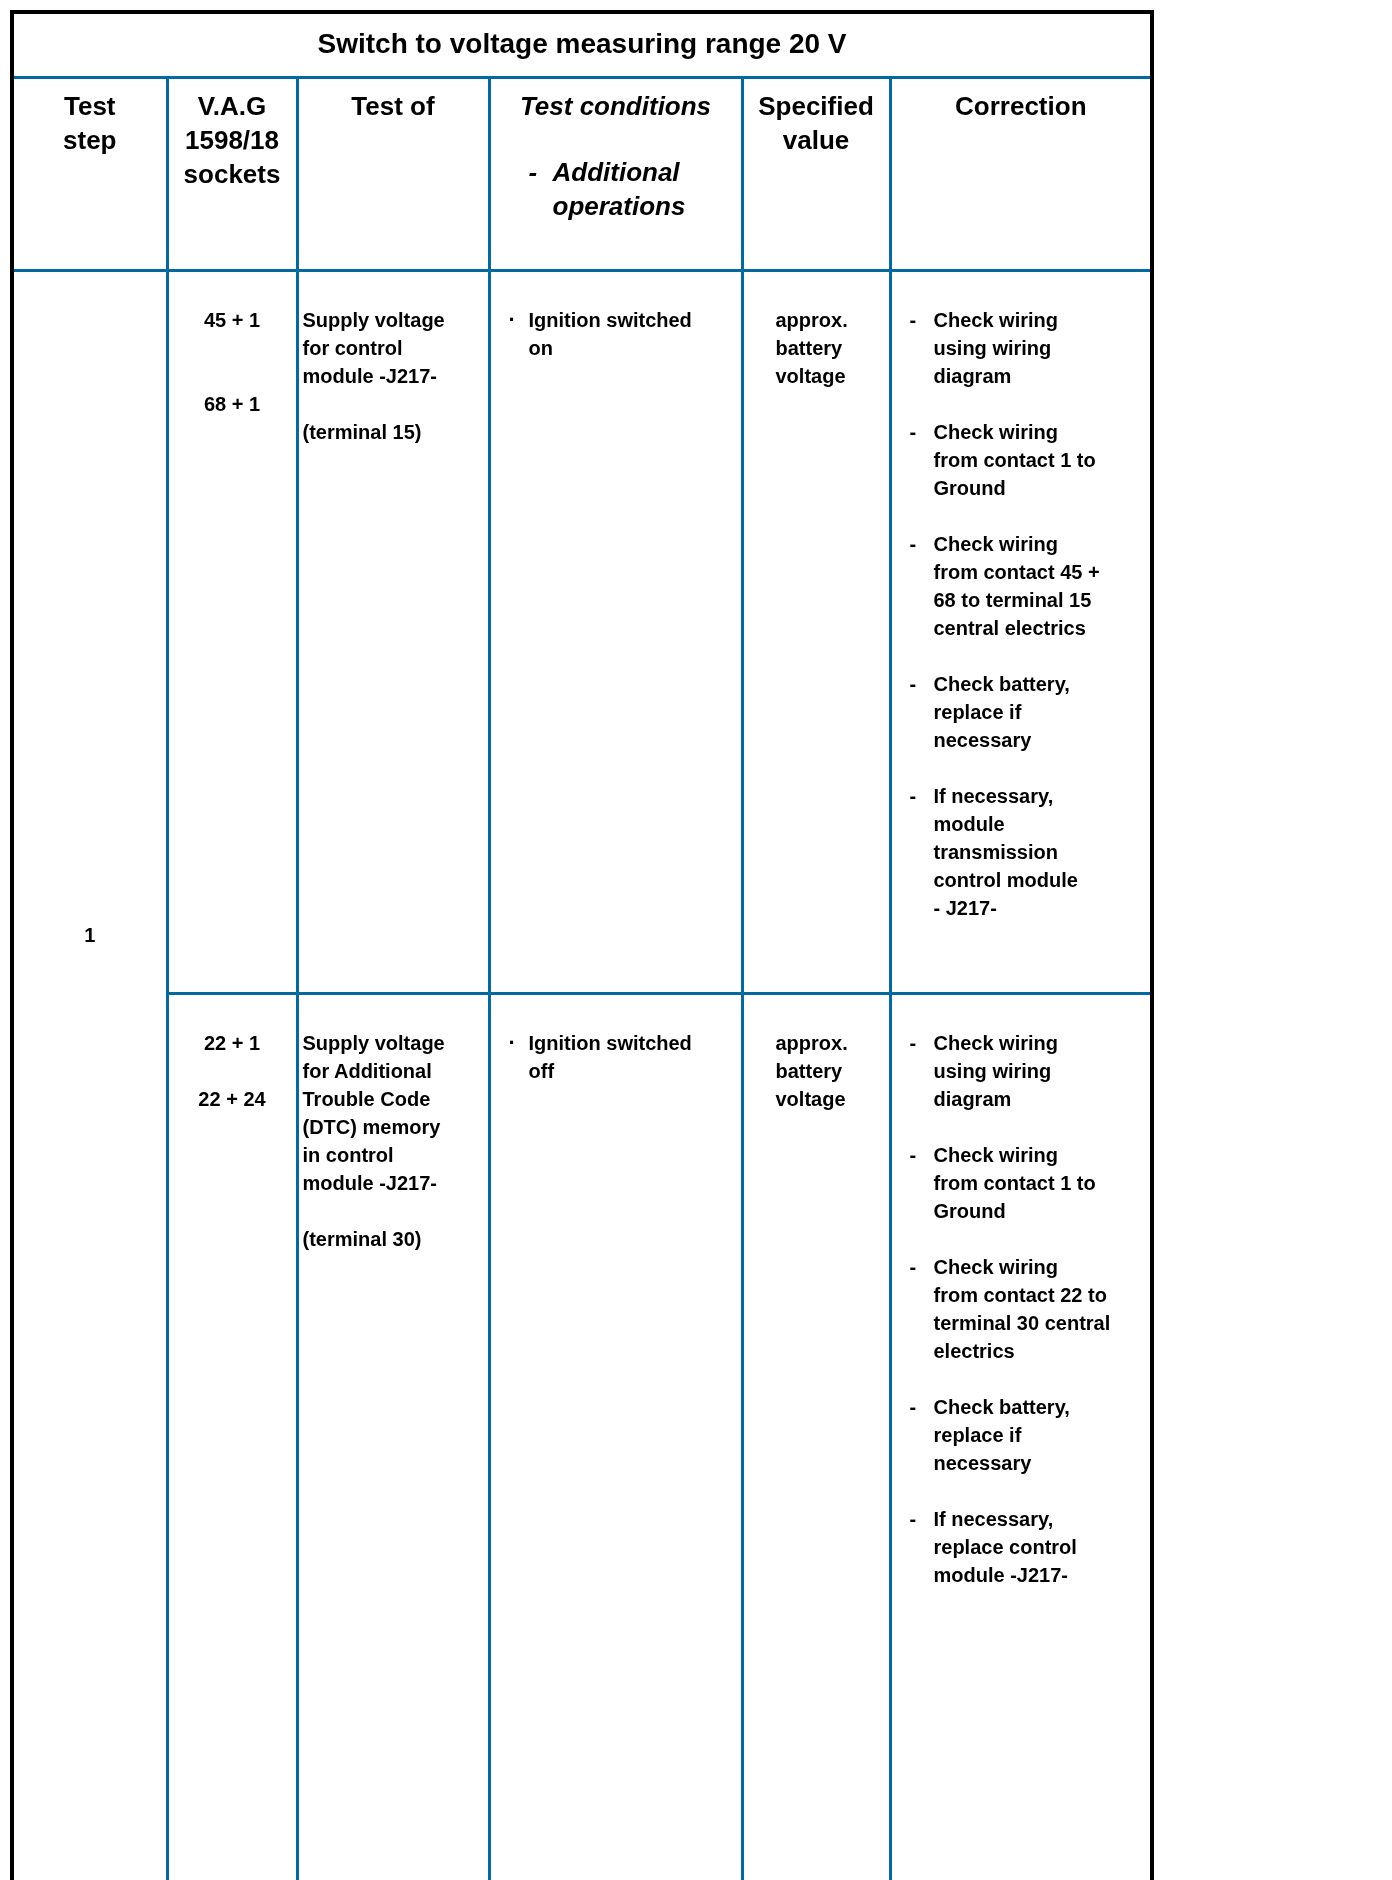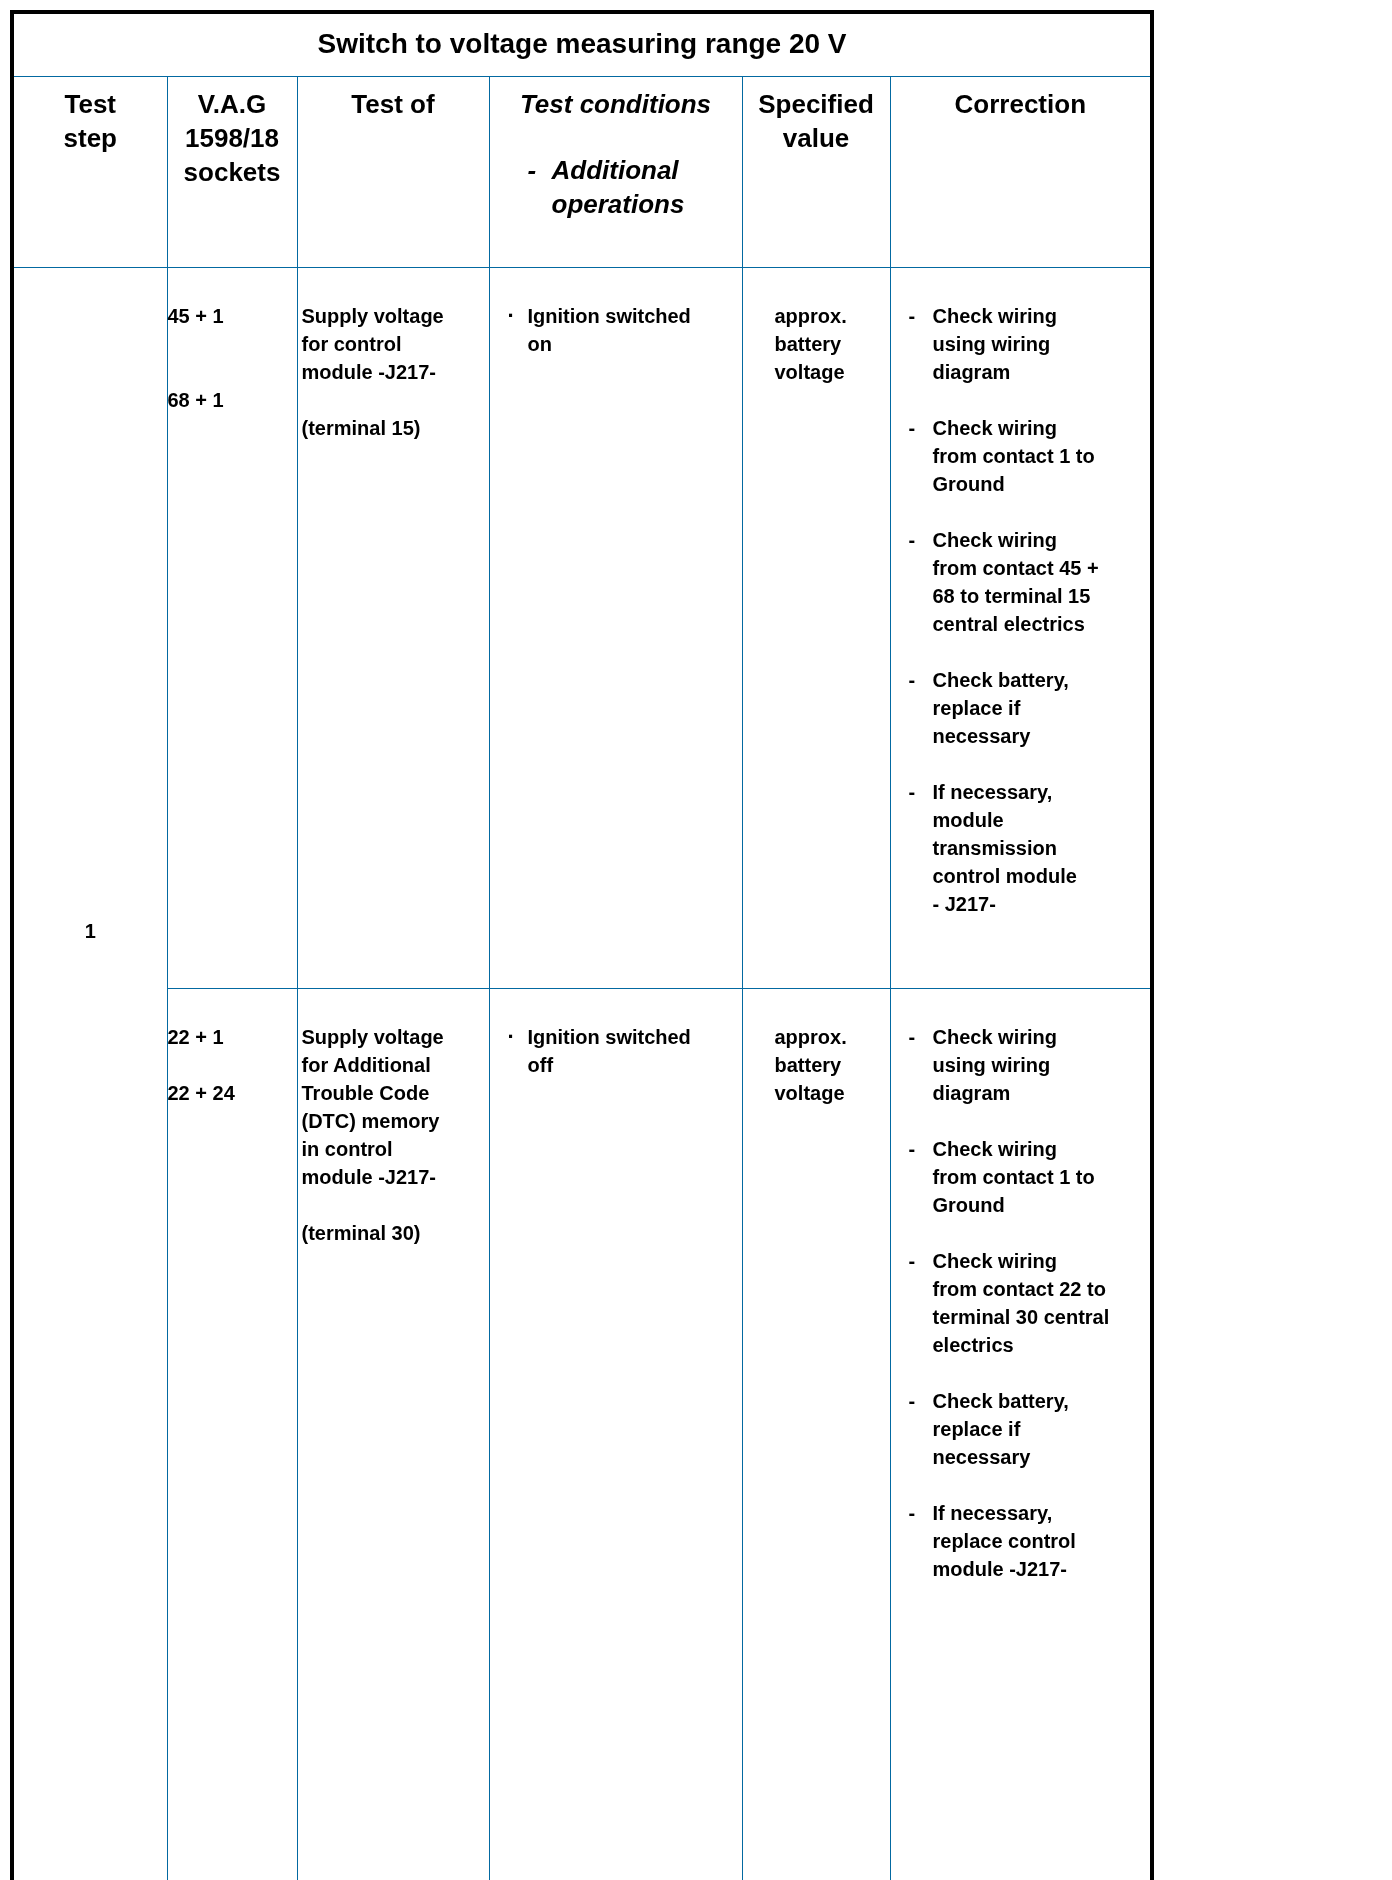--- a/index.html
+++ b/index.html
@@ -18,21 +18,21 @@
   .page {
     padding: 10px 0 0 10px;
   }
   table.grid {
     border-collapse: collapse;
     table-layout: fixed;
     width: 1140px;
     border: 4px solid #000;
   }
   table.grid td {
-    border: 1px solid #0369a1;
+    border: 3px solid #0369a1;
     vertical-align: top;
     padding: 0;
   }
   
   td.title-cell {
     height: 62px;
     text-align: center;
     font-size: 28px;
     line-height: 60px;
     white-space: nowrap;
@@ -56,21 +56,21 @@
     font-size: 20px;
     line-height: 28px;
   }
   tr.bodyrow.r1 td { height: 686px; }
   tr.bodyrow.r2 td { height: 928px; }
   td.step-cell { text-align: center; }
   .stepnum {
     padding-top: 615px;
     font-size: 20px;
   }
-  .center-lines { text-align: left; }
+  .center-lines { text-align: center; }
   td.left-pad .lines-block,
   td.left-pad .hitem { margin-left: 18px; }
   td.testof-cell .lines-block { margin-left: 4px; margin-right: 6px; }
   td.spec-cell .lines-block { margin-left: 32px; }
   
   .hitem {
     display: flex;
     align-items: flex-start;
   }
   .hitem .marker {

